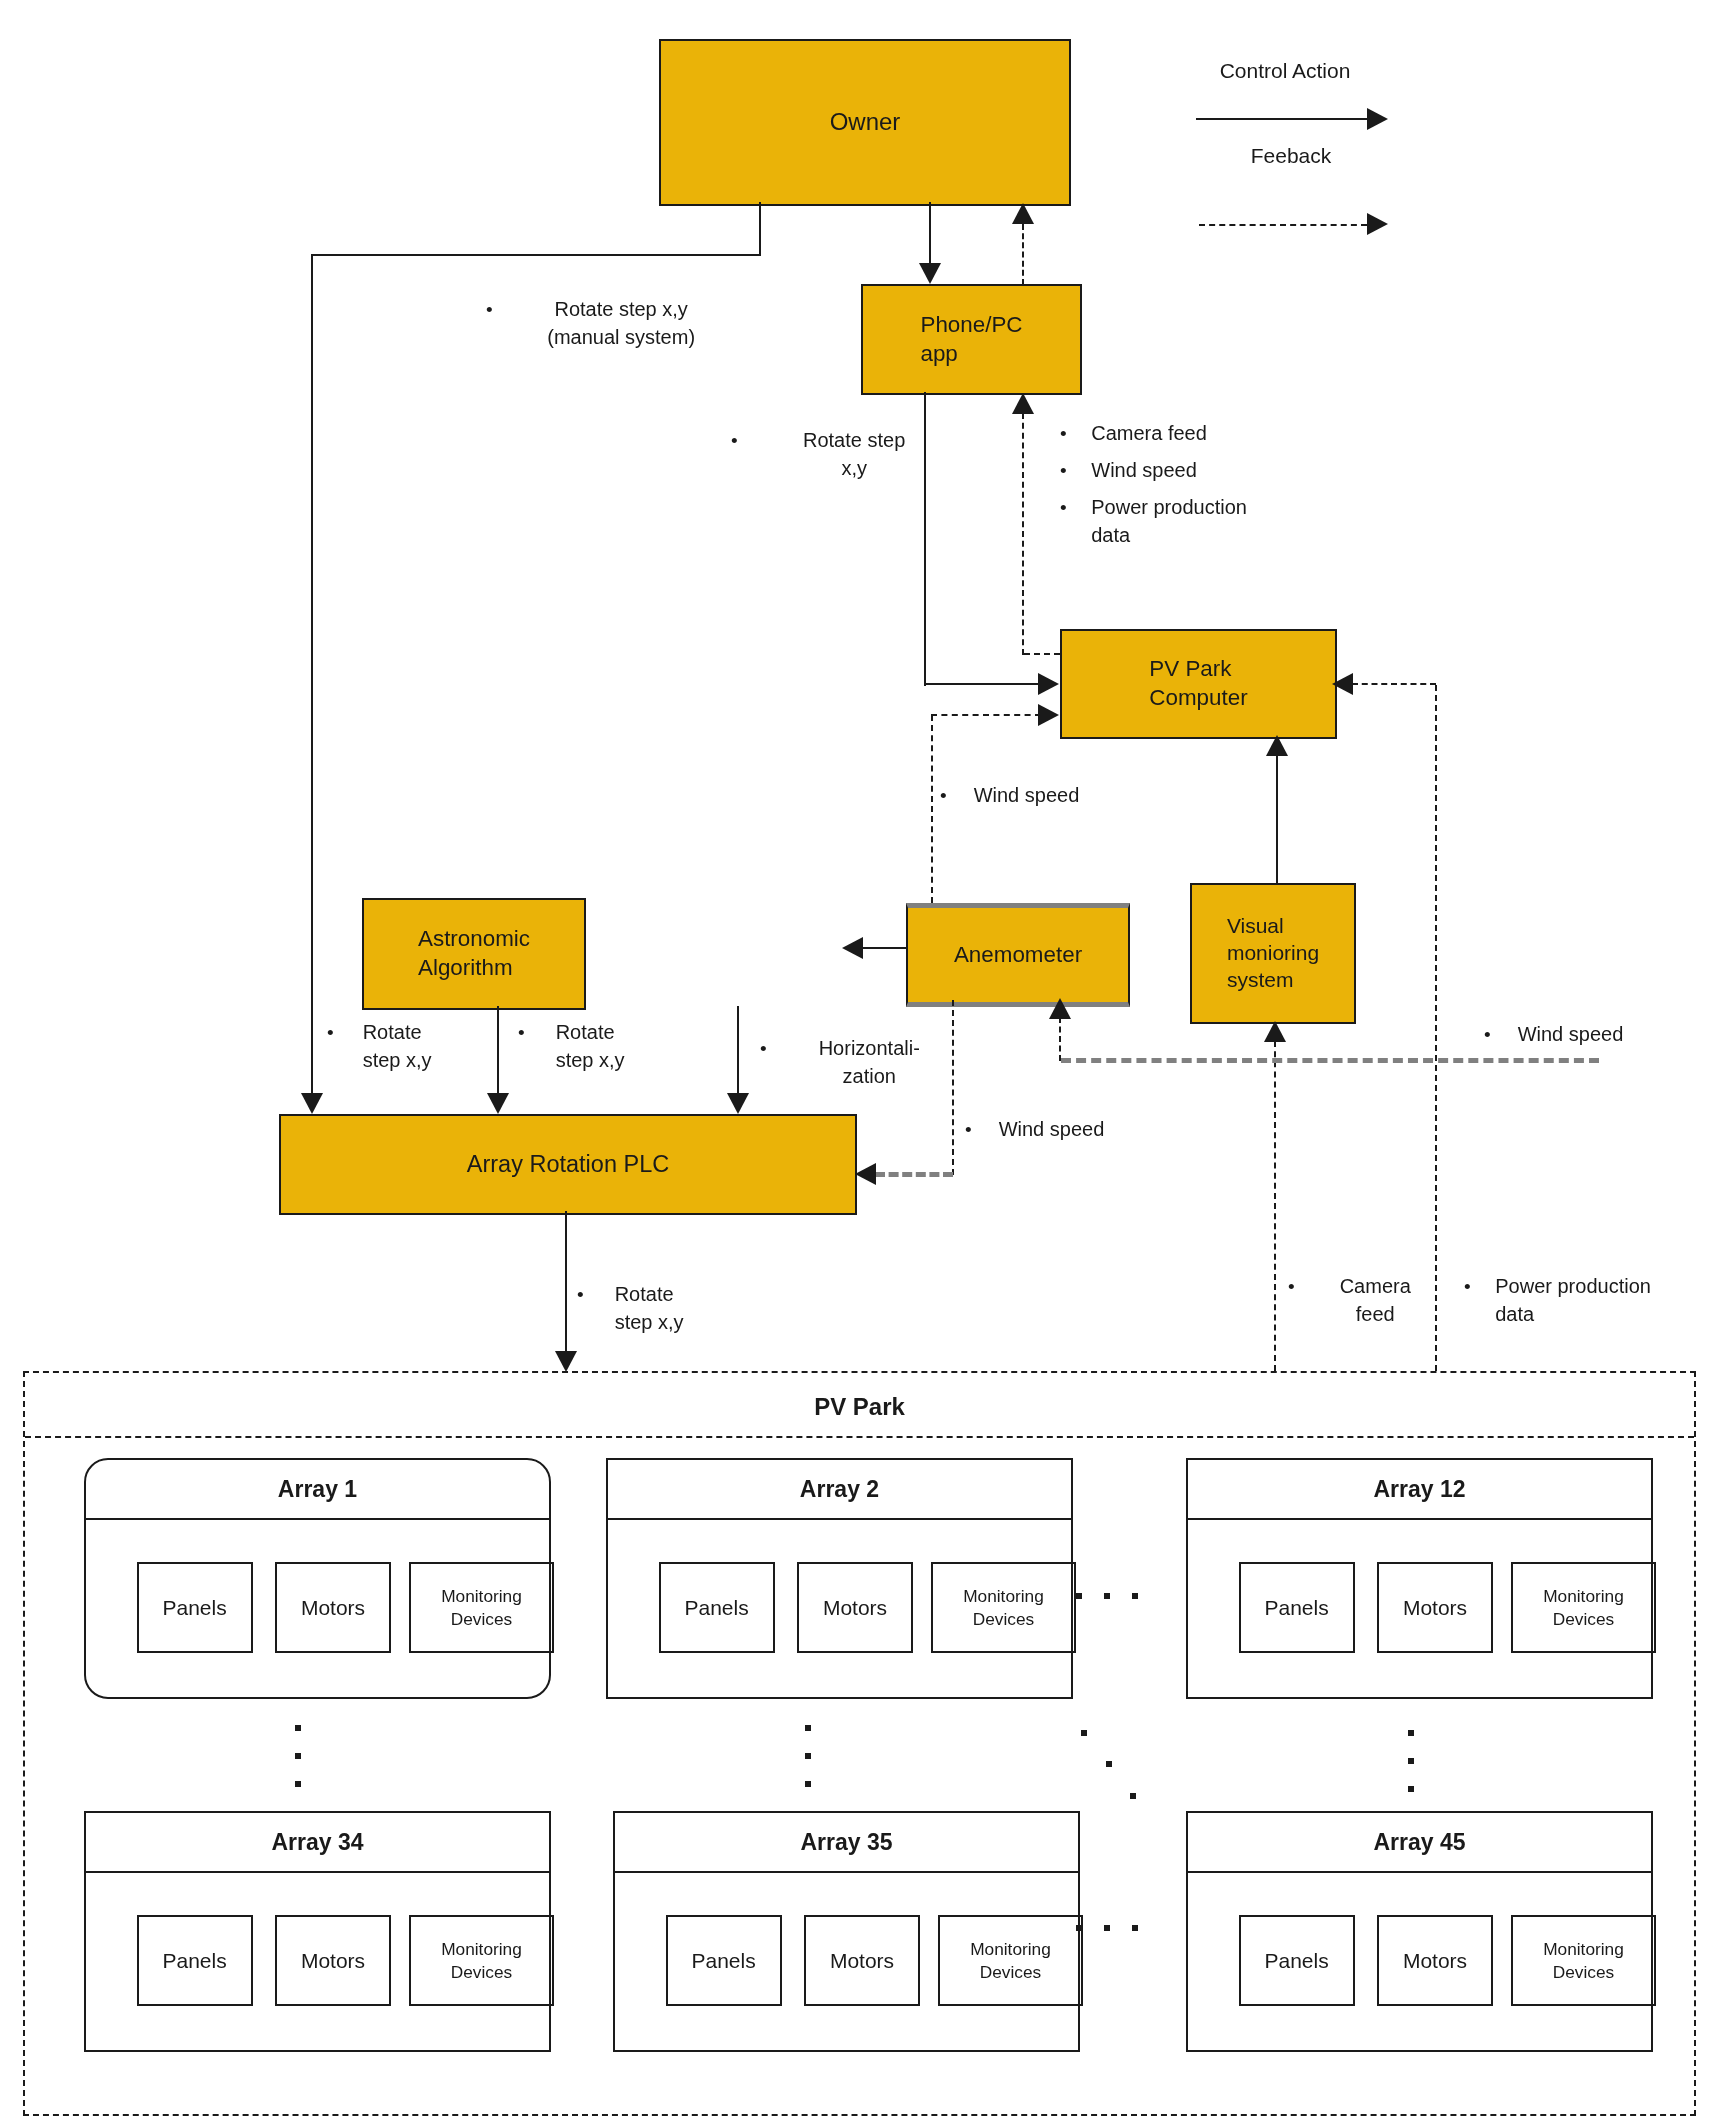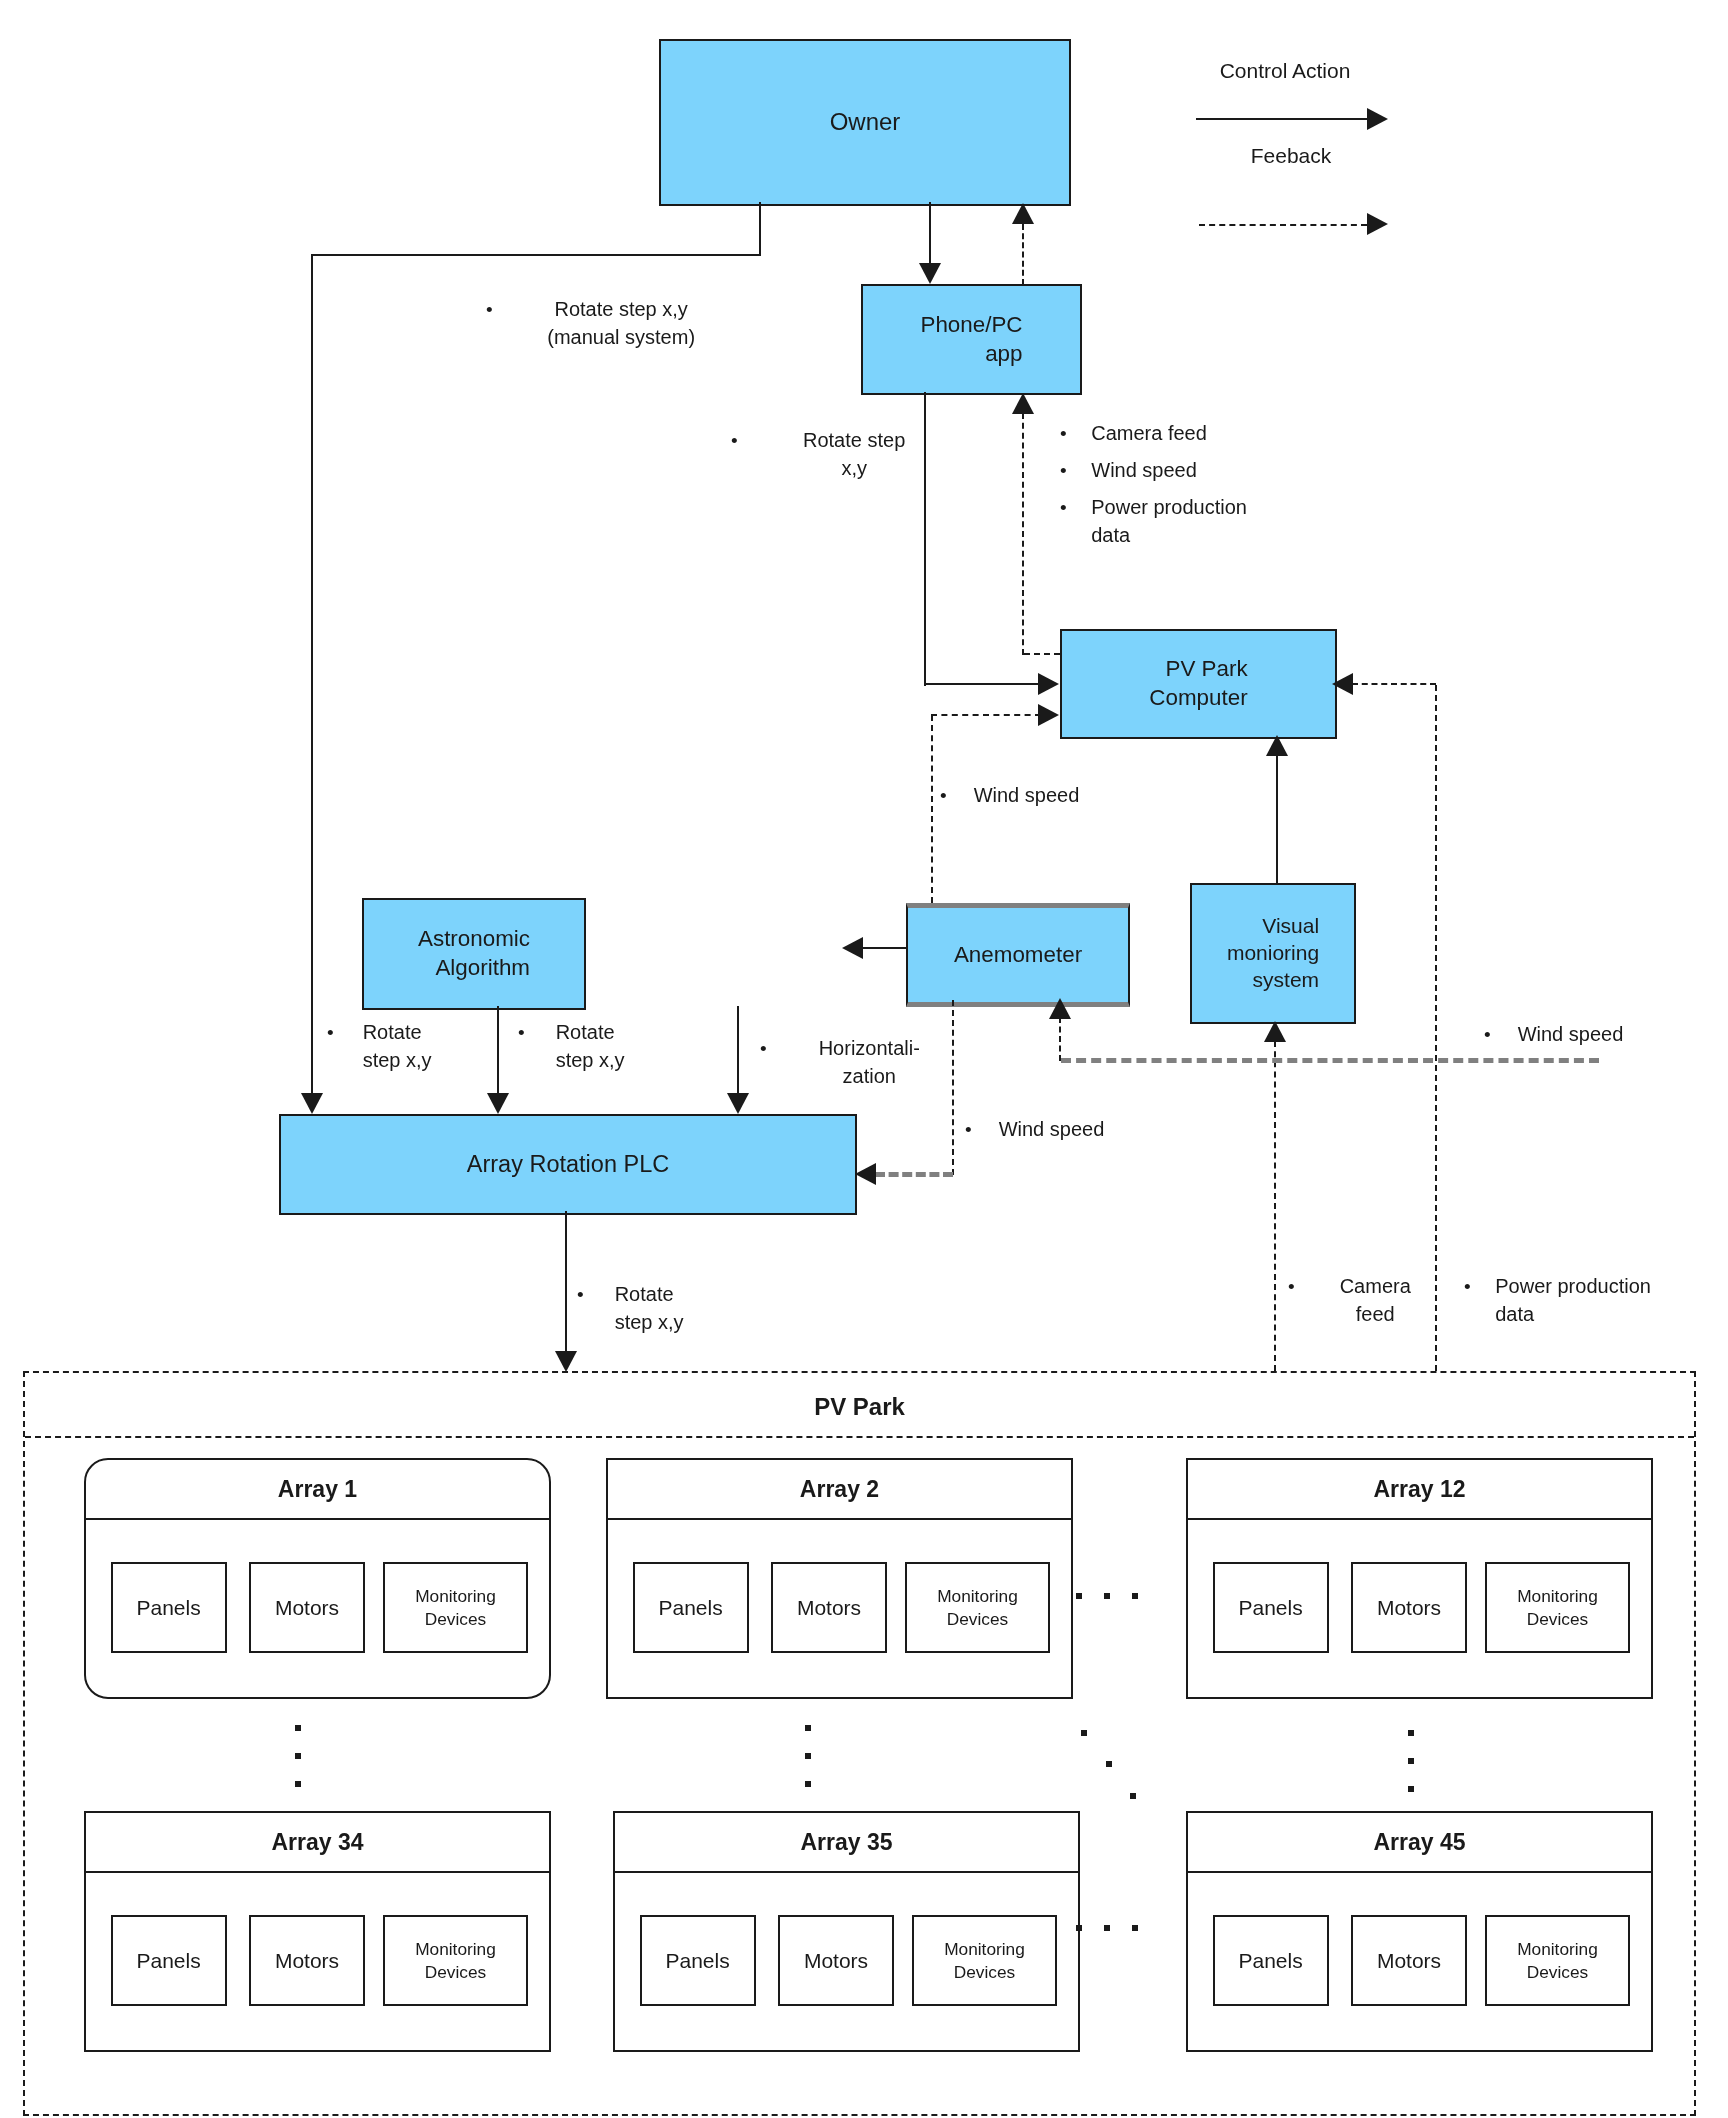--- a/index.html
+++ b/index.html
@@ -1,22 +1,22 @@
 <!DOCTYPE html>
 <html style="font-size:9px"><head>
 <meta charset="utf-8">
 <style>
   html,body{margin:0;padding:0;background:#ffffff;}
   #canvas{
     position:relative;width:1729px;height:2119px;background:#ffffff;
     font-family:"Liberation Sans",sans-serif;color:#1a1a1a;overflow:hidden;
   }
   .box{
-    position:absolute;border:2.2px solid #1a1a1a;background:#7dd3fc;
-    display:flex;align-items:center;justify-content:center;text-align:right;
+    position:absolute;border:2.2px solid #1a1a1a;background:#eab308;
+    display:flex;align-items:center;justify-content:center;text-align:left;
     white-space:pre-line;font-size:22.4px;line-height:1.28;
   }
   .ln{position:absolute;background:#1a1a1a;}
   .dashh{position:absolute;border-top:2.2px dashed #1a1a1a;height:0;}
   .dashv{position:absolute;border-left:2.2px dashed #1a1a1a;width:0;}
   .gdashh{position:absolute;border-top:5px dashed #808080;height:0;}
   .arr{position:absolute;width:0;height:0;}
   .arr.down{border-left:11.2px solid transparent;border-right:11.2px solid transparent;border-top:21px solid #1a1a1a;}
   .arr.up{border-left:11.2px solid transparent;border-right:11.2px solid transparent;border-bottom:21px solid #1a1a1a;}
   .arr.left{border-top:11.2px solid transparent;border-bottom:11.2px solid transparent;border-right:21px solid #1a1a1a;}
@@ -24,21 +24,21 @@
   .lbl{position:absolute;display:flex;align-items:flex-start;font-size:20px;line-height:1.42;}
   .lbl .dot::before{content:"\2022";font-size:19px;line-height:1.42;}
   .lbl .txt{white-space:pre-line;display:block;}
   .lbl.center .txt{text-align:center;}
   .legend-t{position:absolute;font-size:21px;text-align:center;}
   .park{position:absolute;border:2.2px dashed #1a1a1a;background:#ffffff;}
   .park-title{position:absolute;left:0;right:0;text-align:center;font-weight:bold;font-size:24px;}
   .park-sep{position:absolute;left:0;right:0;border-top:2.2px dashed #1a1a1a;height:0;}
   .card{position:absolute;border:2.2px solid #1a1a1a;background:#fff;width:463px;height:237px;}
   .card-title{height:58px;border-bottom:2.2px solid #1a1a1a;display:flex;align-items:center;justify-content:center;font-weight:bold;font-size:23px;}
-  .card-body{position:relative;height:127px;}
+  .card-body{position:relative;height:127px;margin-left:26px;}
   .comp{position:absolute;top:42px;height:87px;border:2.2px solid #1a1a1a;display:flex;align-items:center;justify-content:center;text-align:center;font-size:21px;white-space:pre-line;}
   .comp.small{font-size:17.3px;line-height:1.3;}
   .sq{position:absolute;width:6.1px;height:6.1px;background:#1a1a1a;}
   .vdots .sq{left:0;}
   .vdots{position:absolute;width:6.1px;height:67px;}
   .hdots{position:absolute;width:63px;height:6.7px;}
   .ddots{position:absolute;width:56px;height:69px;}
 </style>
 </head>
 <body>

